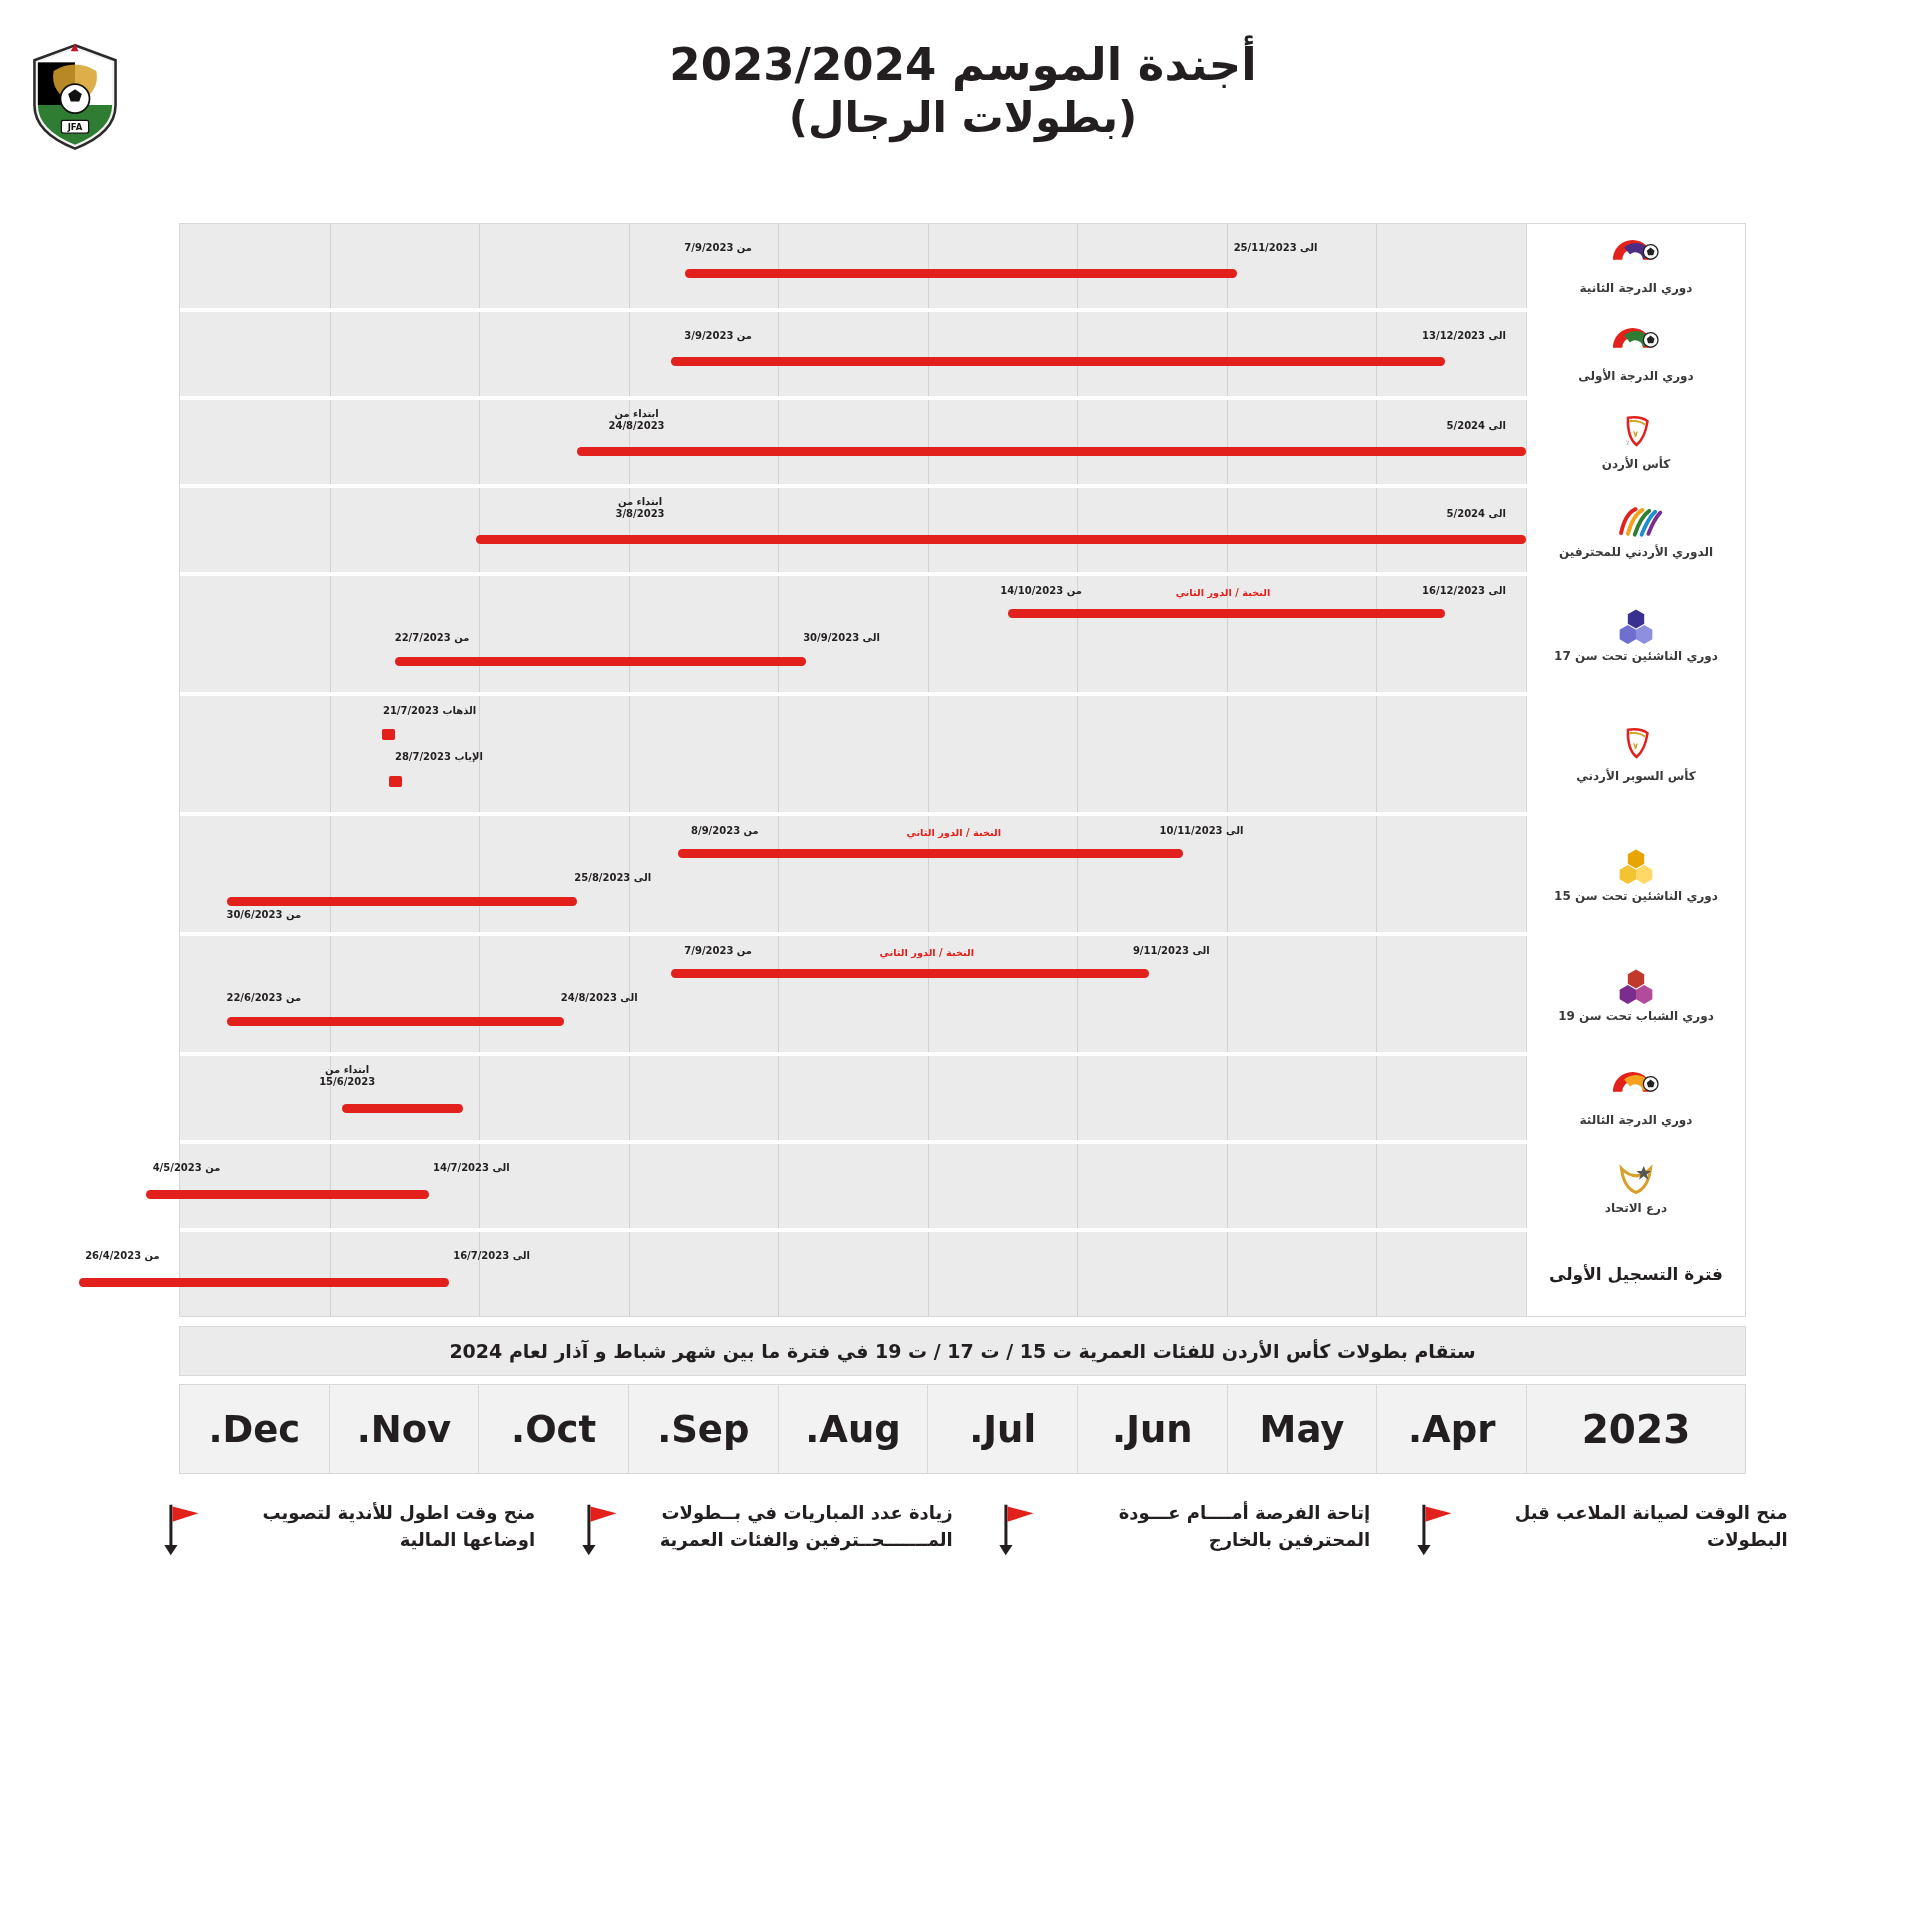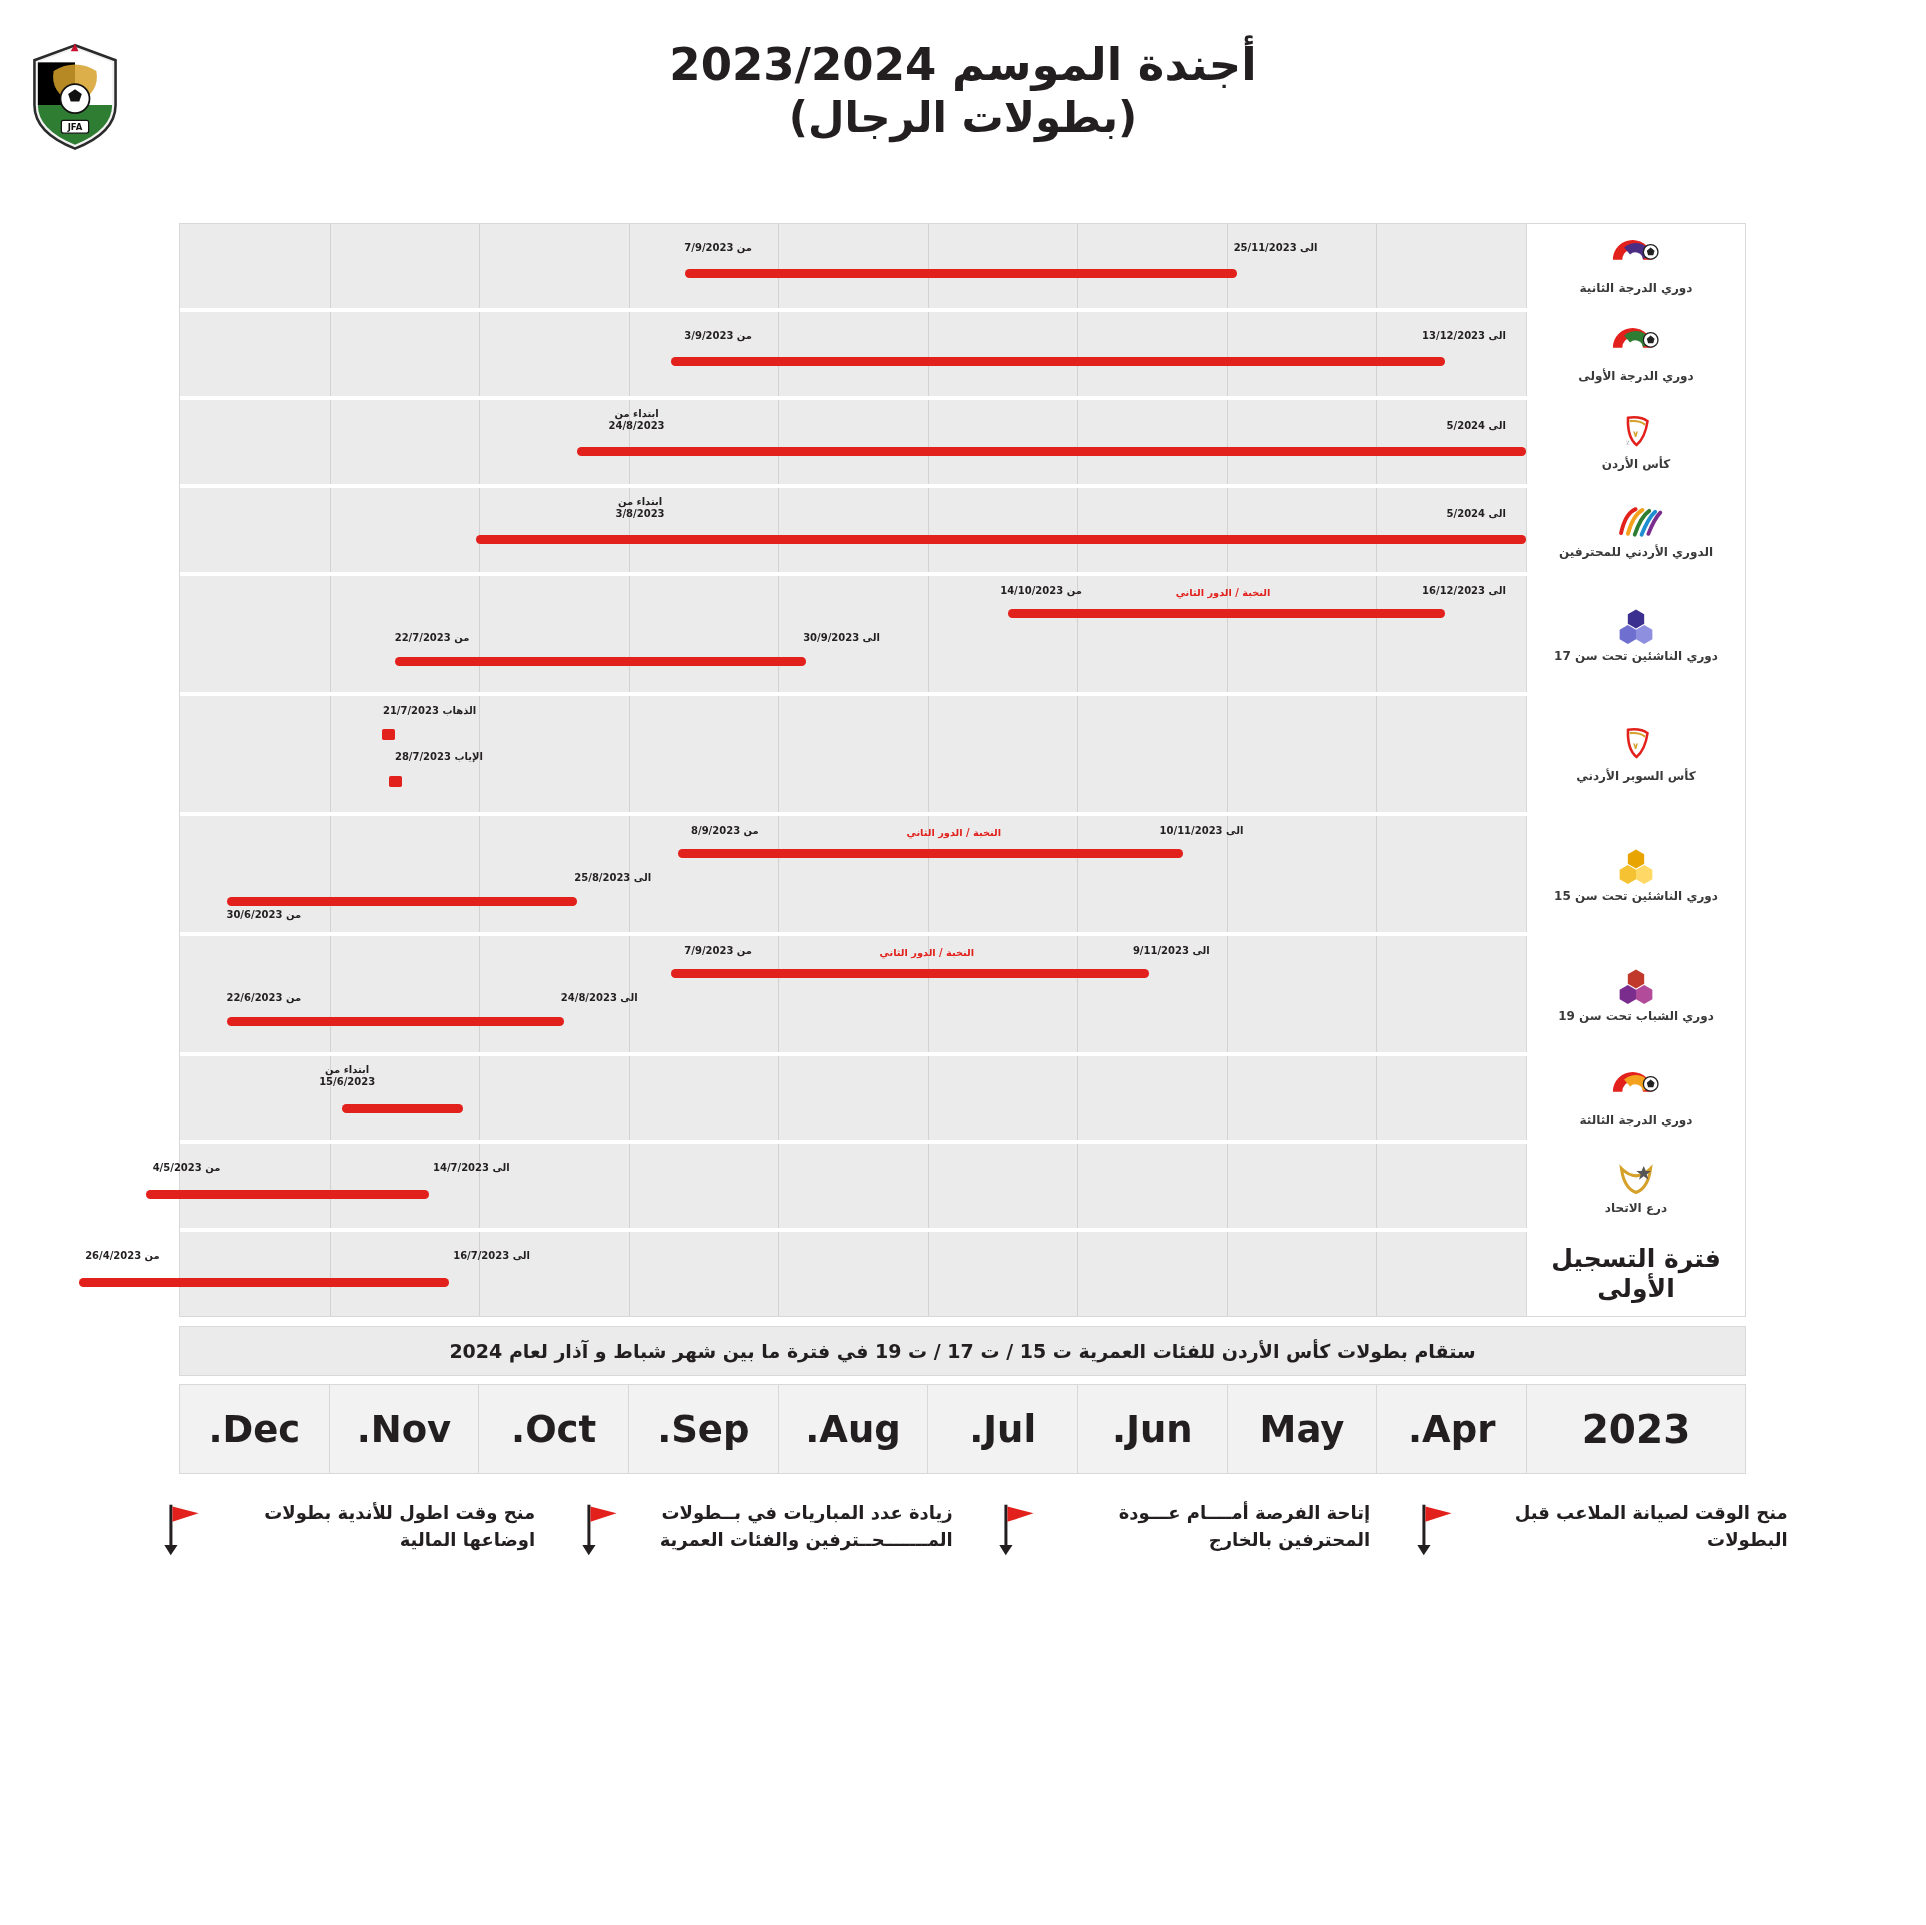--- a/index.html
+++ b/index.html
@@ -97,21 +97,21 @@
     justify-content: center;
   }
   .label-cell .cap {
     font-size: 12px;
     font-weight: bold;
     color: #3a3a3a;
     text-align: center;
     line-height: 1.2;
   }
   .label-cell .cap.big {
-    font-size: 25px;
+    font-size: 17px;
     color: #231f20;
   }
 
   .grid {
     position: relative;
     flex: 1 1 auto;
   }
   .grid .col {
     position: absolute;
     top: 0;
@@ -598,21 +598,21 @@
       <div class="txt">زيادة عدد المباريات في بــطولات المـــــــحــترفين والفئات العمرية</div>
       <div class="flagwrap">
         <svg width="60" height="56" viewBox="0 0 140 130">
           <rect x="64" y="6" width="7" height="108" fill="#231f20"></rect>
           <polygon points="71,10 132,26 71,46" fill="#e2211c"></polygon>
           <polygon points="52,100 83,100 67,124" fill="#231f20"></polygon>
         </svg>
       </div>
     </div>
     <div class="benefit">
-      <div class="txt">منح وقت اطول للأندية بطولات اوضاعها المالية</div>
+      <div class="txt">منح وقت اطول للأندية لتصويب اوضاعها المالية</div>
       <div class="flagwrap">
         <svg width="60" height="56" viewBox="0 0 140 130">
           <rect x="64" y="6" width="7" height="108" fill="#231f20"></rect>
           <polygon points="71,10 132,26 71,46" fill="#e2211c"></polygon>
           <polygon points="52,100 83,100 67,124" fill="#231f20"></polygon>
         </svg>
       </div>
     </div>
   </div>
 

